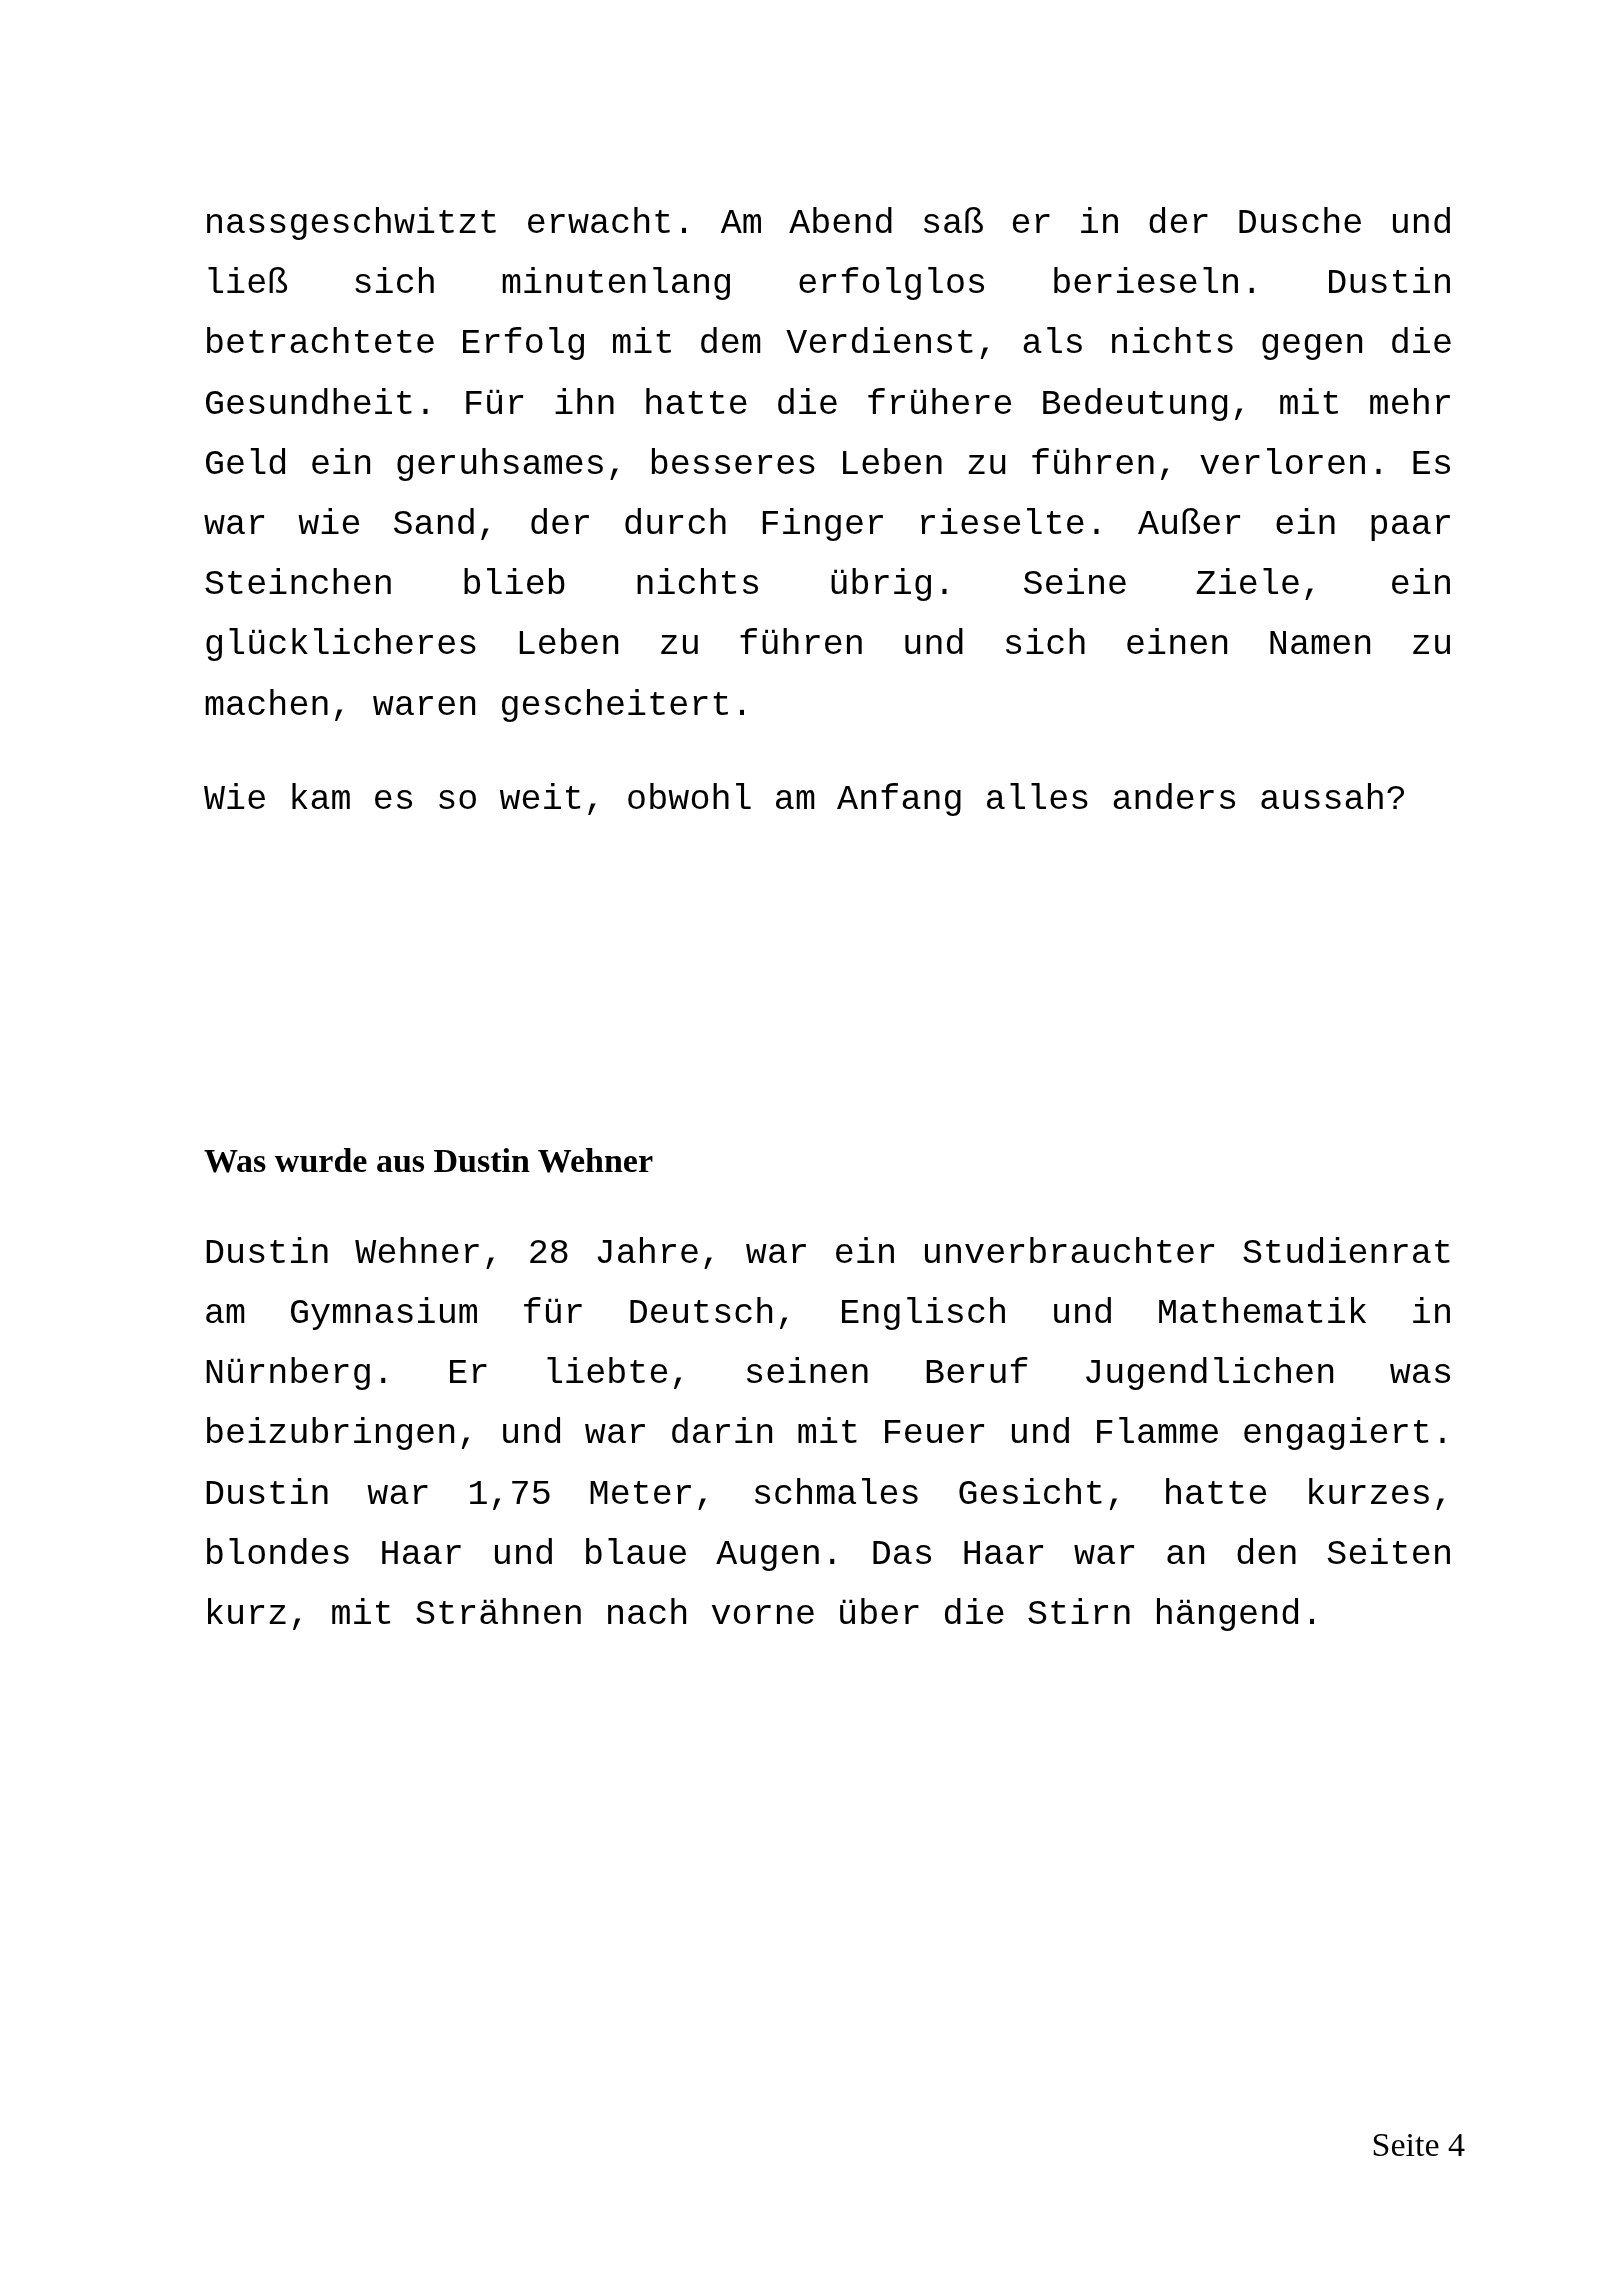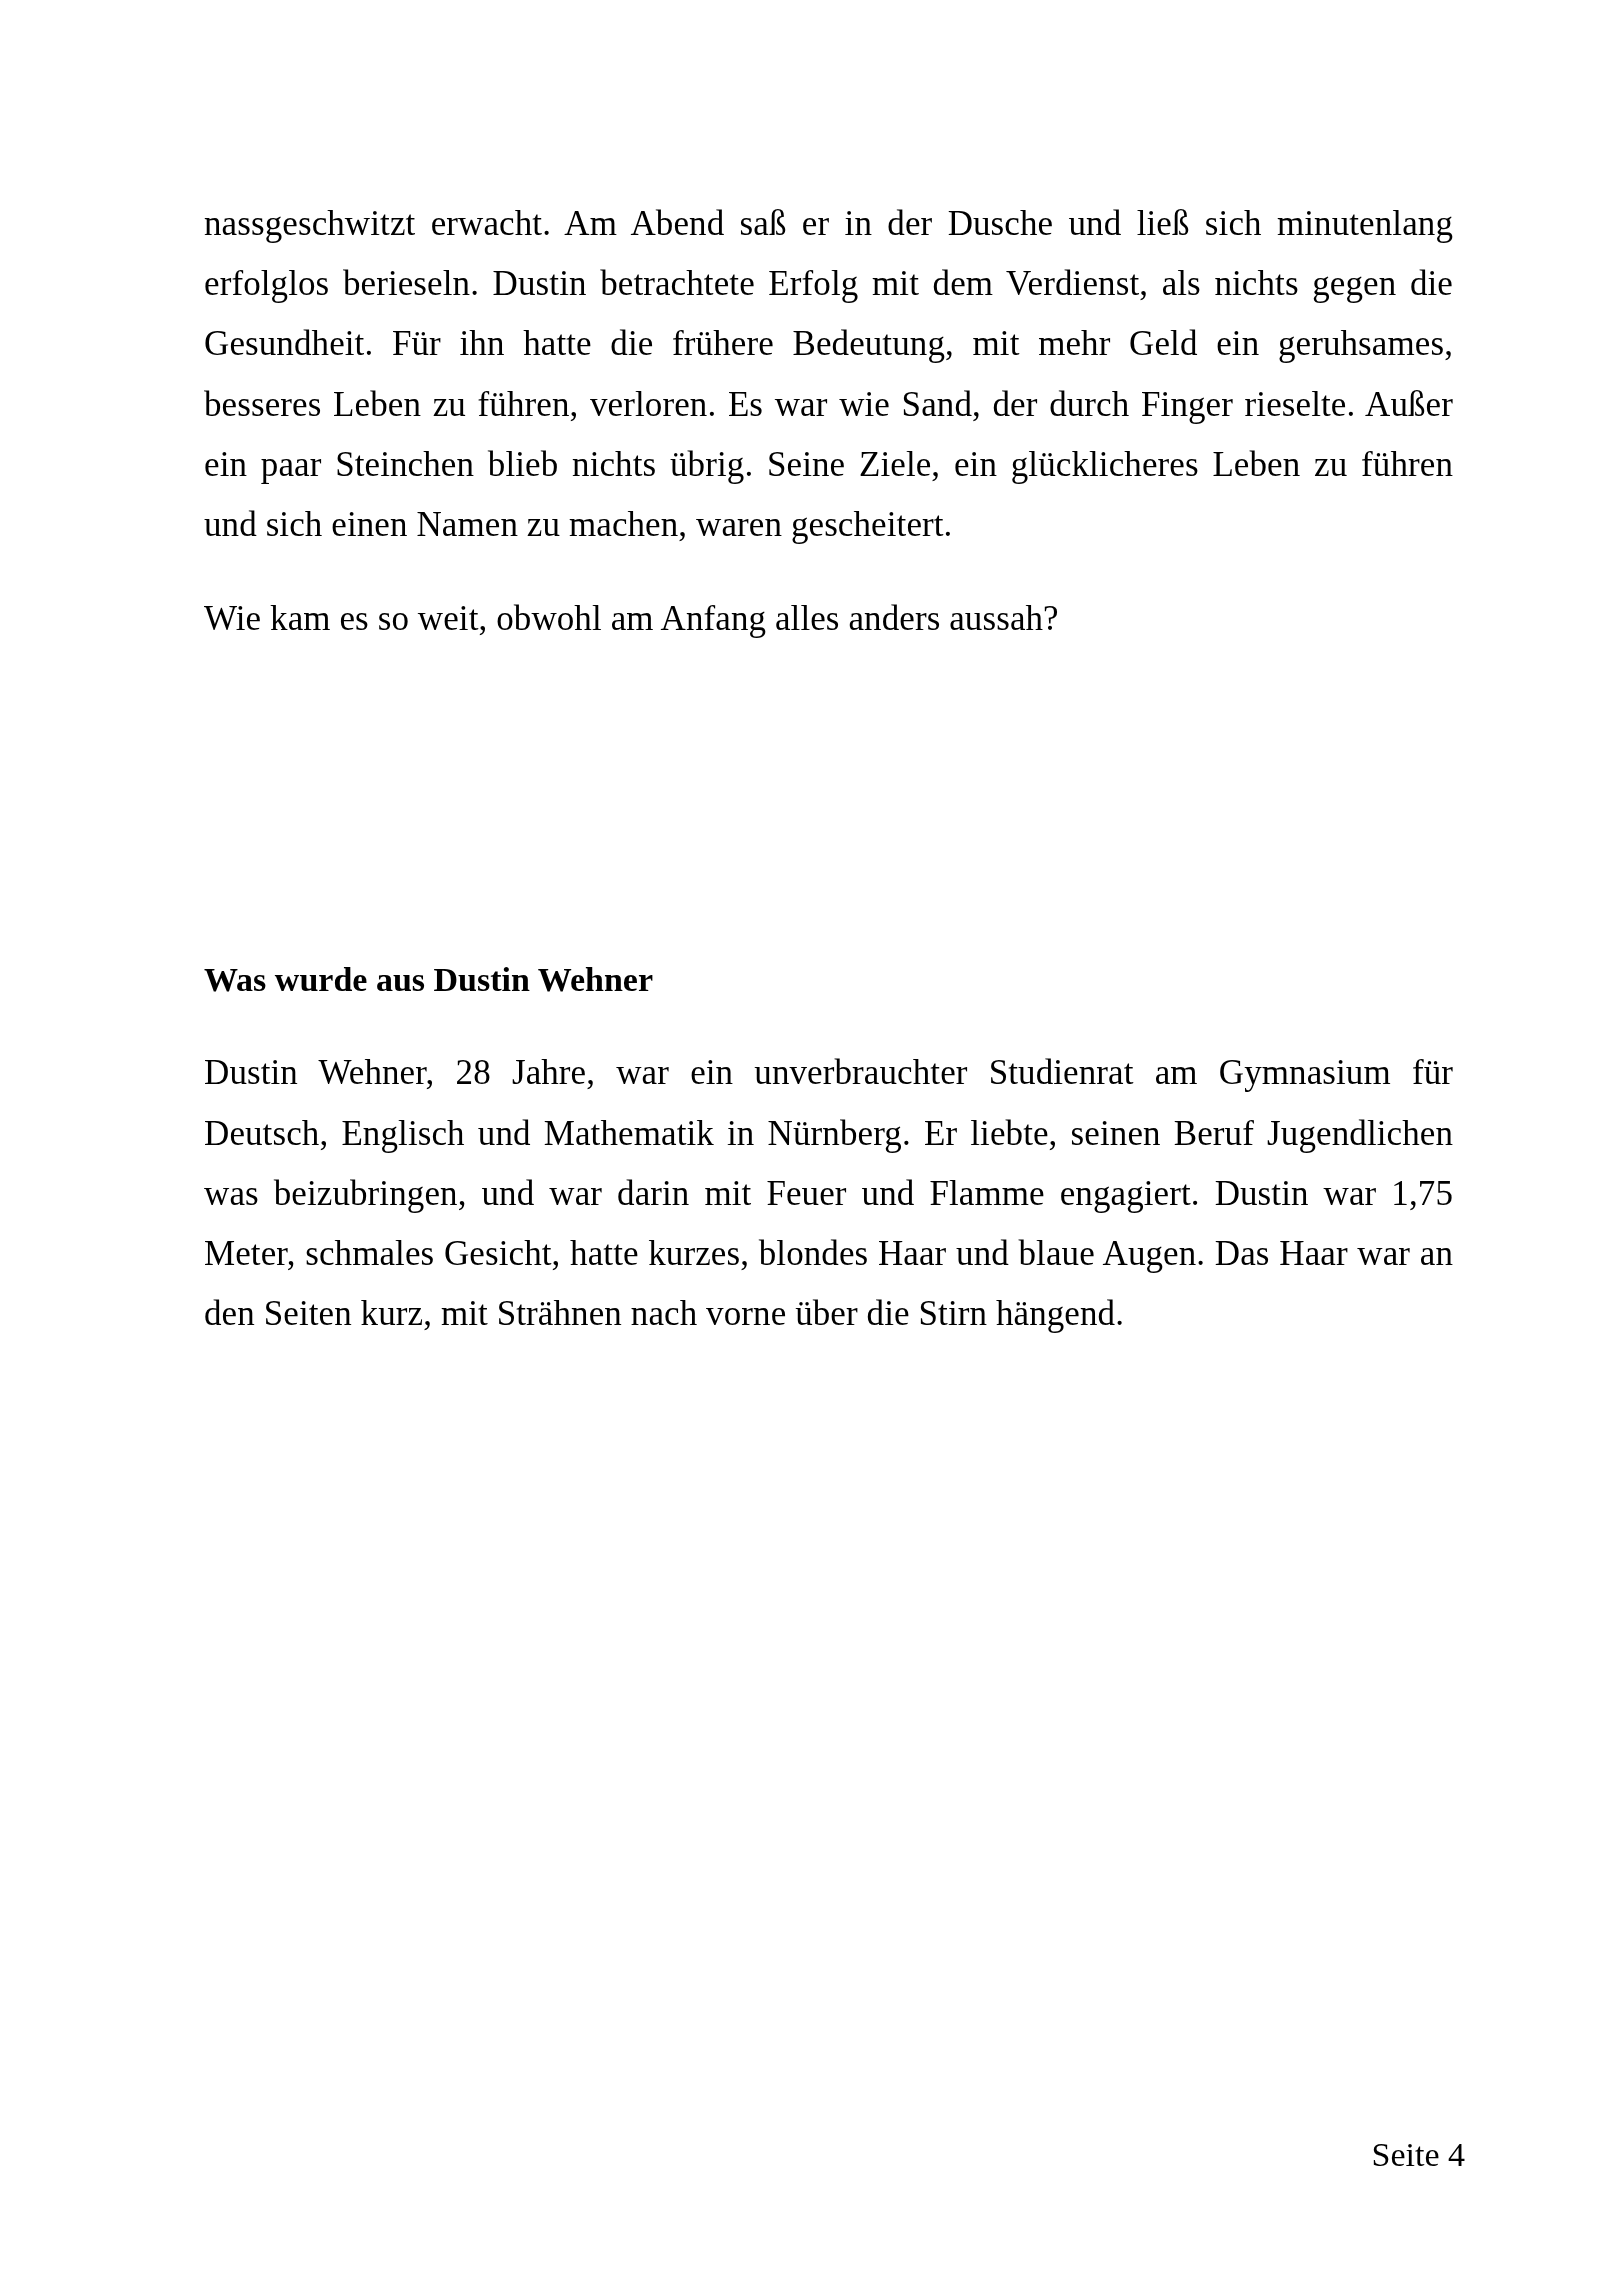--- a/index.html
+++ b/index.html
@@ -21,39 +21,39 @@
   }
   .content {
     width: 1249px;
   }
   p.body-text {
     font-size: 35px;
     line-height: 1.72;
     text-align: justify;
     margin: 0 0 34px 0;
     letter-spacing: 0.1px;
-    font-family: Liberation Serif, serif;
+    font-family: Liberation Mono, monospace;
   }
   p.body-text.last-in-block {
     margin-bottom: 0;
   }
   .gap-large {
     height: 278px;
   }
   h2.section-heading {
     font-size: 34px;
     font-weight: bold;
     margin: 0 0 44px 0;
     text-align: left;
     font-family: "Liberation Serif", "DejaVu Serif", serif;
   }
   .page-number {
     position: absolute;
     right: 153px;
-    bottom: 121px;
+    bottom: 131px;
     font-size: 34px;
     font-family: "Liberation Serif", "DejaVu Serif", serif;
     text-align: right;
     white-space: nowrap;
   }
 </style>
 </head>
 <body>
 
 <div class="page">

